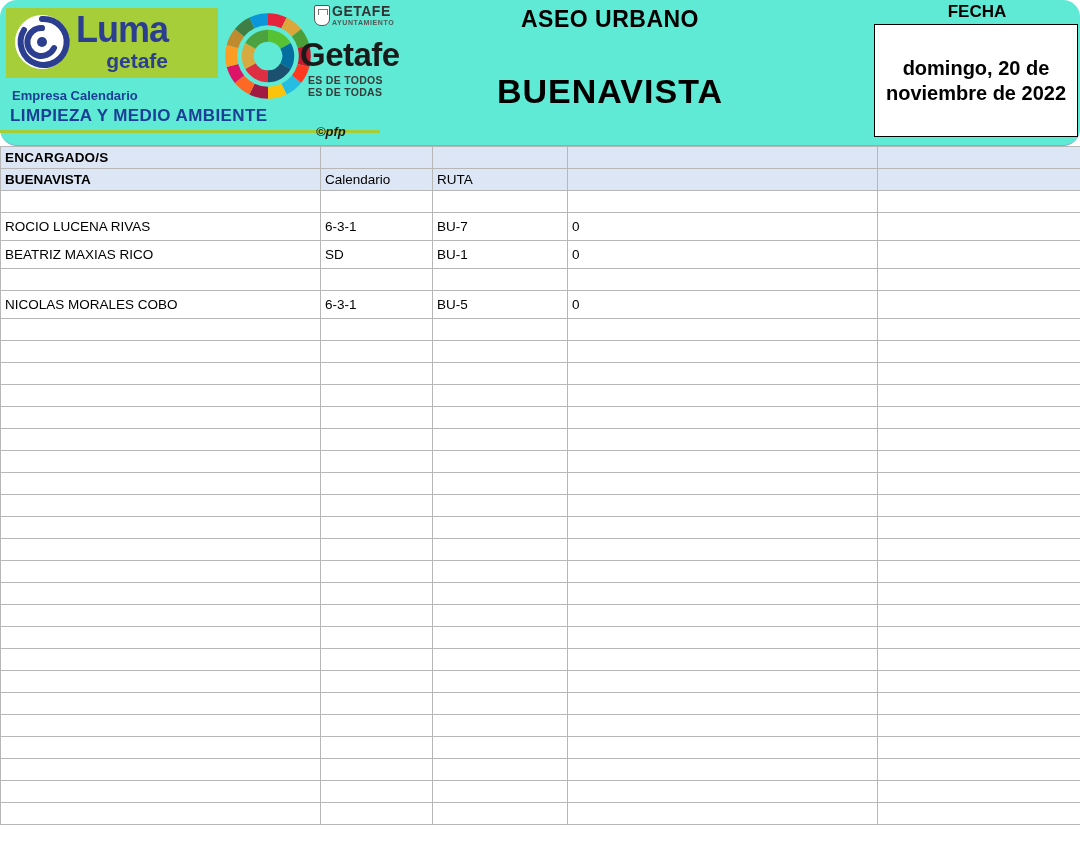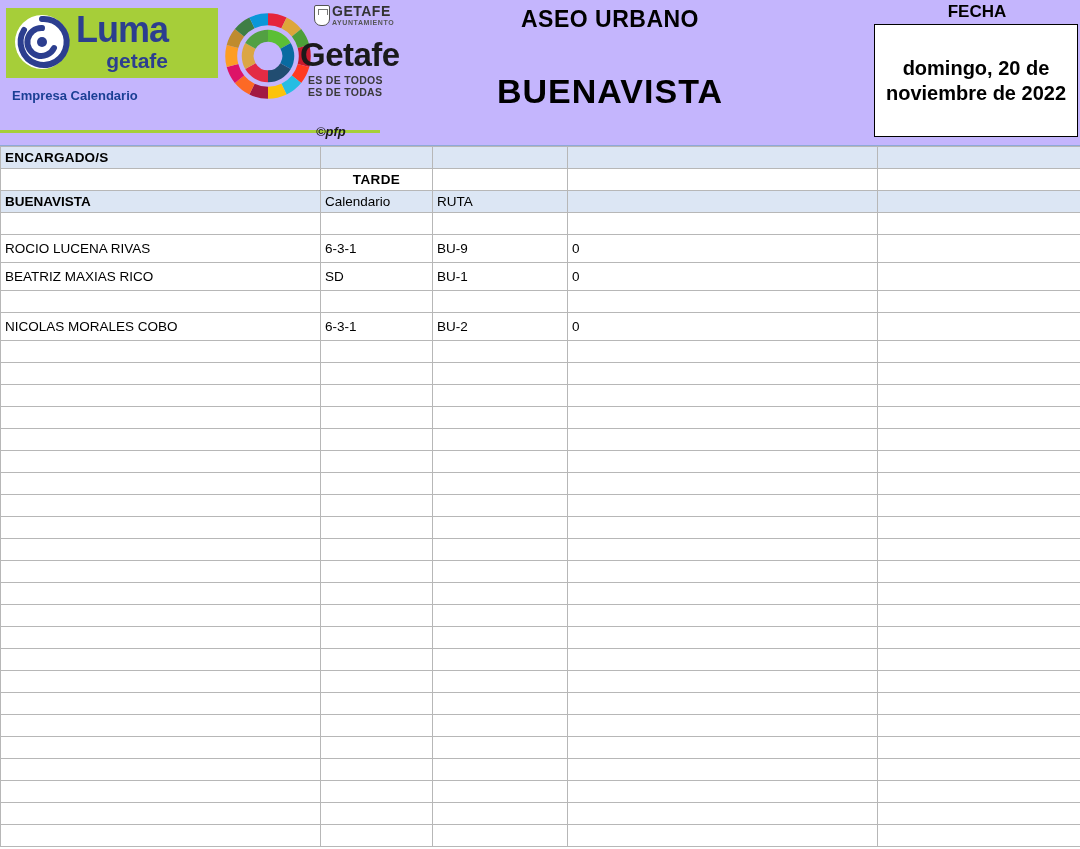--- a/index.html
+++ b/index.html
@@ -17,23 +17,24 @@
     position: relative;
     width: 1080px;
     height: 849px;
     background: #ffffff;
   }
 
   
   .header {
     position: relative;
     height: 146px;
-    background: #c4b5fd;
+    background: #5eead4;
     border-bottom: 1px solid #8ea9d8;
     box-sizing: border-box;
+    border-radius: 17px;
   }
   .logo-block {
     position: absolute;
     left: 0;
     top: 0;
     width: 380px;
     height: 145px;
   }
   .luma-green {
     position: absolute;
@@ -305,20 +306,21 @@
         <circle cx="30" cy="30" r="27" fill="#ffffff"></circle>
         <path d="M30 7 A23 23 0 1 1 12 18" stroke="#2c3e8f" stroke-width="6" fill="none" stroke-linecap="round"></path>
         <path d="M30 16 A14 14 0 1 0 42 36" stroke="#2c3e8f" stroke-width="6" fill="none" stroke-linecap="round"></path>
         <circle cx="30" cy="30" r="5" fill="#2c3e8f"></circle>
       </svg>
       <div class="luma-text">
         <span class="big">Luma</span>
         <span class="small">getafe</span>
       </div>
       <div class="empresa">Empresa Calendario</div>
+      <div class="limpieza">LIMPIEZA Y MEDIO AMBIENTE</div>
       <div class="limpieza-underline"></div>
     </div>
 
     <div class="getafe-block">
       <svg class="sdg-wheel" viewBox="0 0 100 100">
         <g transform="translate(50,50)">
           <g fill="none" stroke-width="13">
             <path d="M0,-40 A40,40 0 0 1 17.4,-36.0" stroke="#e5243b"></path>
             <path d="M17.4,-36.0 A40,40 0 0 1 31.0,-25.3" stroke="#dda63a"></path>
             <path d="M31.0,-25.3 A40,40 0 0 1 38.6,-10.4" stroke="#4c9f38"></path>
@@ -374,68 +376,61 @@
         <col class="c4">
     </colgroup>
     <tbody>
       <tr class="row-encargado">
         <td class="encargado-label">ENCARGADO/S</td>
         <td></td>
         <td></td>
         <td></td>
         <td></td>
       </tr>
-      <tr>
-        <td></td>
-        <td class="turno">TARDE</td>
-        <td></td>
-        <td></td>
-        <td></td>
-      </tr>
       <tr class="row-operarios">
         <td class="operarios-label">BUENAVISTA</td>
         <td class="hdr-plain">Calendario</td>
         <td class="hdr-plain">RUTA</td>
         <td></td>
         <td></td>
       </tr>
     </tbody>
     <tbody id="rows-body">
         <tr>
           <td></td>
           <td></td>
           <td></td>
           <td></td>
           <td></td>
         </tr>
         <tr class="tall">
           <td>ROCIO LUCENA RIVAS</td>
           <td>6-3-1</td>
-          <td>BU-9</td>
+          <td>BU-7</td>
           <td>0</td>
           <td></td>
         </tr>
         <tr class="tall">
           <td>BEATRIZ MAXIAS RICO</td>
           <td>SD</td>
           <td>BU-1</td>
           <td>0</td>
           <td></td>
         </tr>
         <tr>
           <td></td>
           <td></td>
           <td></td>
           <td></td>
           <td></td>
         </tr>
         <tr class="tall">
           <td>NICOLAS MORALES COBO</td>
           <td>6-3-1</td>
-          <td>BU-2</td>
+          <td>BU-5</td>
           <td>0</td>
           <td></td>
         </tr>
         <tr>
           <td></td>
           <td></td>
           <td></td>
           <td></td>
           <td></td>
         </tr>

